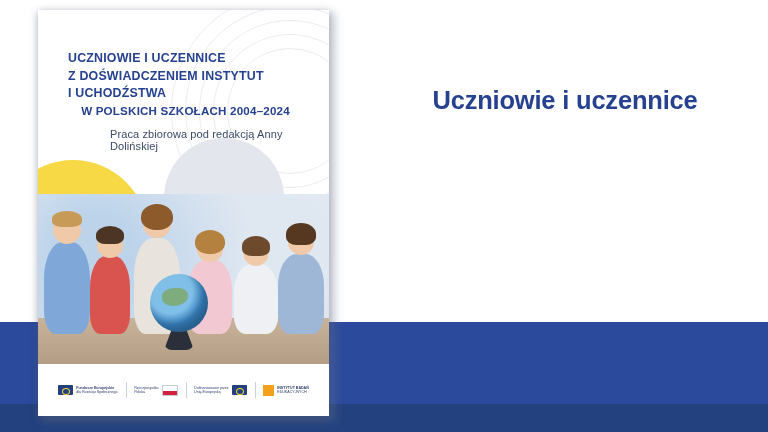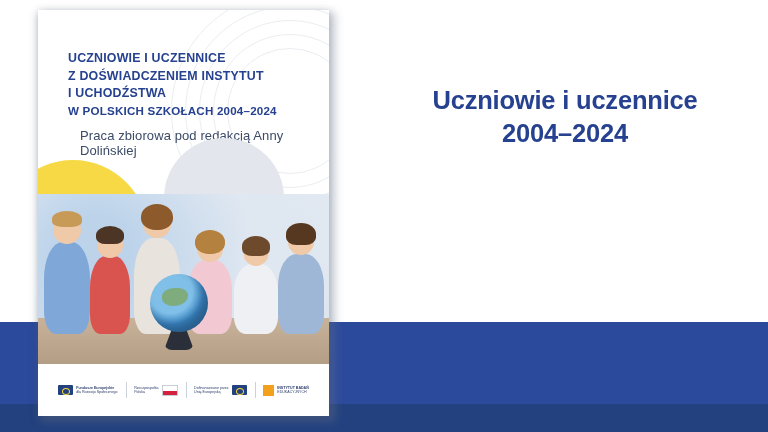--- a/index.html
+++ b/index.html
@@ -104,28 +104,28 @@
     left: 30px;
     top: 40px;
     width: 235px;
     color: #26418f;
     font-weight: bold;
     font-size: 12.4px;
     line-height: 1.42;
     letter-spacing: 0.2px;
   }
   .cover-title .ct-line { display: block; white-space: nowrap; }
-  .cover-title .ct-line.small { font-size: 11.6px; }
+  .cover-title .ct-line.small { font-size: 11.6px; text-align: center; }
   .cover-sub {
     position: absolute;
-    left: 42px;
+    left: 72px;
     top: 118px;
     width: 210px;
     color: #3b4a66;
-    font-size: 13px;
+    font-size: 11px;
     letter-spacing: 0.1px;
   }
 
   
   .shape-yellow {
     position: absolute;
     left: -40px;
     top: 150px;
     width: 150px;
     height: 150px;
@@ -388,16 +388,15 @@
             <span>EDUKACYJNYCH</span>
           </span>
         </div>
       </div>
 
     </div>
   </div>
 
   <div class="title-block">
     <span class="line">Uczniowie i uczennice</span>
-    <span class="line">2004–2024</span>
   </div>
 
 </div>
 
 </body></html>

